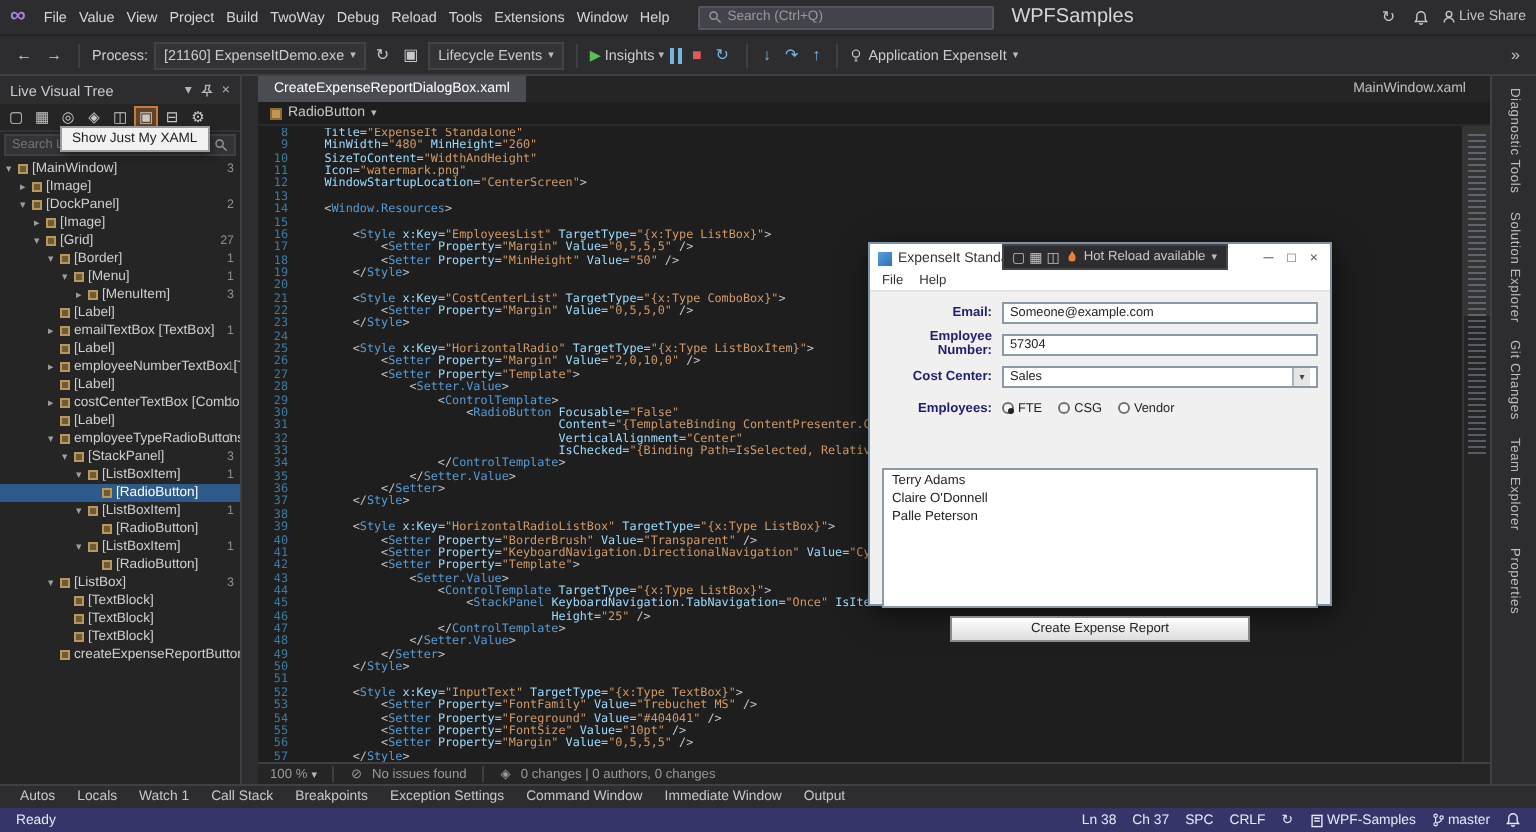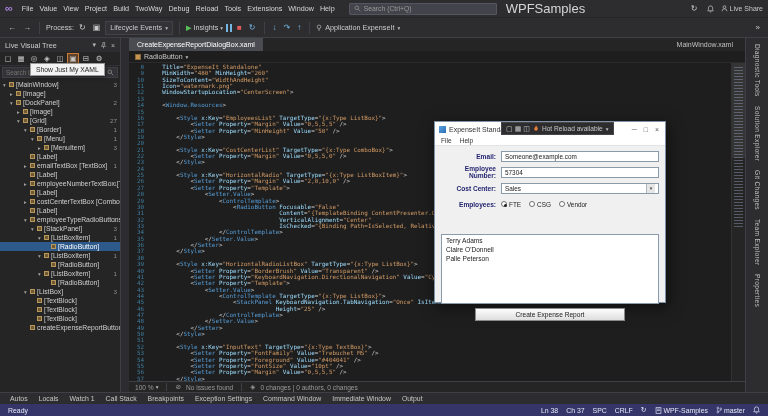--- a/index.html
+++ b/index.html
@@ -3,21 +3,21 @@
 <meta charset="utf-8">
 <style>
 *{margin:0;padding:0;box-sizing:border-box}
 body{background:#111}
 .vs{position:relative;width:768px;height:416px;background:#2d2d30;font-family:"Liberation Sans",sans-serif;color:#ccc;overflow:hidden}
 
 .titlebar{position:absolute;left:0;top:0;width:768px;height:18px;background:#2d2d30;display:flex;align-items:center;gap:1px;padding:0 5px;border-bottom:1px solid #252528}
 .vslogo{color:#a883d9;font-weight:bold;font-size:11px;margin-right:5px;line-height:1}
 .menu-item{font-size:7.2px;color:#d6d6d6;padding:2px 3px;white-space:nowrap}
 .tb-search{width:148px;height:12px;background:#43434b;border:1px solid #55555f;color:#9a9a9a;font-size:6.8px;display:flex;align-items:center;gap:3px;padding:0 4px;margin-left:10px;border-radius:1px}
-.sol-name{font-size:13px;color:#d6d6d6;margin-left:8px}
+.sol-name{font-size:10px;color:#d6d6d6;margin-left:8px}
 .tb-right{margin-left:auto;display:flex;align-items:center;gap:7px;font-size:7px;color:#c6c6c6}
 .svgi{display:inline-block;vertical-align:middle}
 
 .toolbar{position:absolute;left:0;top:18px;width:768px;height:20px;background:#2d2d30;border-bottom:1px solid #3f3f46;display:flex;align-items:center;gap:3px;padding:0 6px;font-size:7.2px}
 .tb-ico{color:#c8c8c8;font-size:8px;padding:0 2px;line-height:1}
 .tb-sep{width:1px;height:12px;background:#3f3f46;margin:0 3px}
 .combo{display:flex;align-items:center;gap:3px;background:#333337;border:1px solid #434346;height:14px;padding:0 4px;color:#ccc;white-space:nowrap}
 .green{color:#57c057}.red{color:#e05a5a}.blue{color:#75b5e2}
 .pause-icon{width:6px;height:8px;border-left:2px solid #75b5e2;border-right:2px solid #75b5e2;display:inline-block}
 .arrow-sm{font-size:5.5px;color:#b9b9b9}
@@ -130,20 +130,24 @@
         <span>Live Share</span>
       </span>
     </div>
   </div>
 
   <div class="toolbar">
     <span class="tb-ico">←</span>
     <span class="tb-ico">→</span>
     <span class="tb-sep"></span>
     <span>Process:</span>
+    <span class="combo">
+      <span>[21160] ExpenseItDemo.exe</span>
+      <span class="arrow-sm">▾</span>
+    </span>
     <span class="tb-ico">↻</span>
     <span class="tb-ico">▣</span>
     <span class="combo">
       <span>Lifecycle Events</span>
       <span class="arrow-sm">▾</span>
     </span>
     <span class="tb-sep"></span>
     <span style="display:flex;align-items:center;gap:2px">
       <span class="green">▶</span>
       <span>Insights</span>

